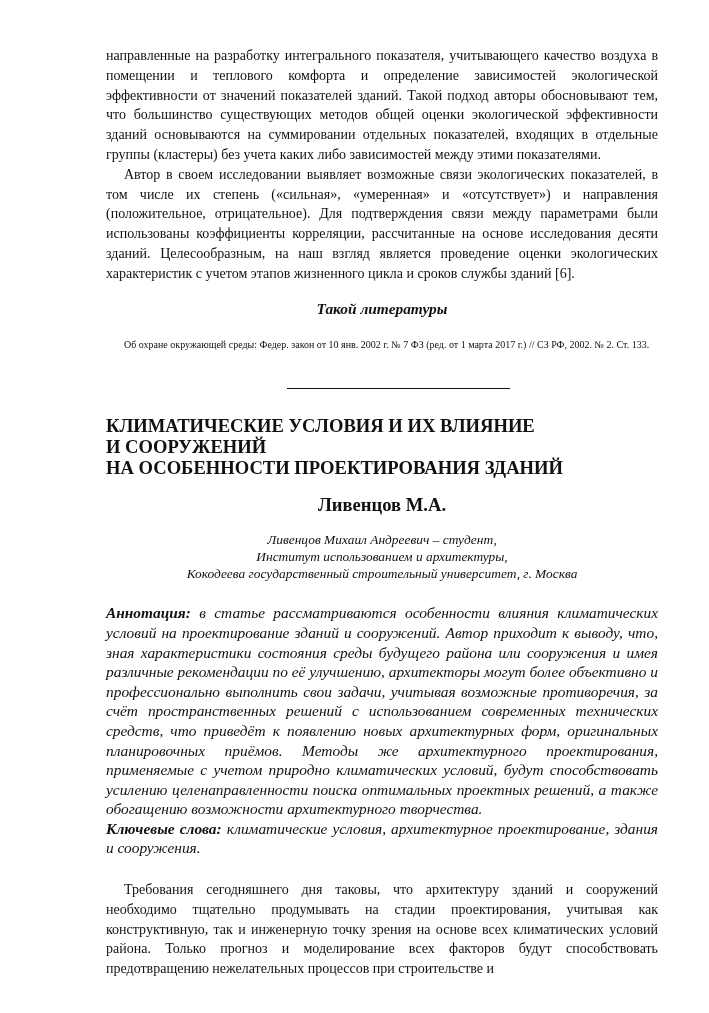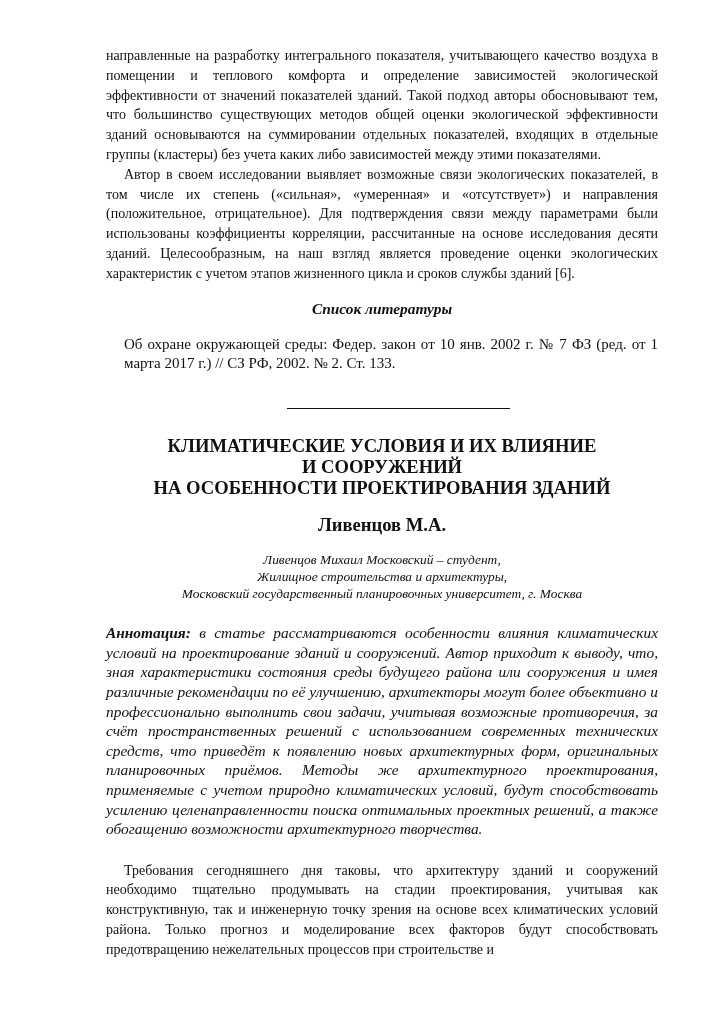--- a/index.html
+++ b/index.html
@@ -4,54 +4,55 @@
 <style>
   html, body { margin: 0; padding: 0; background: #ffffff; }
   body { width: 709px; height: 1013px; position: relative; overflow: hidden;
          font-family: "Liberation Serif", "DejaVu Serif", serif; color: #111111; }
   .page { position: absolute; left: 106px; top: 46px; width: 552px; }
   .p { font-size: 14px; line-height: 19.8px; text-align: justify; margin: 0; }
   .indent { text-indent: 18px; }
   .refs-title { text-align: center; font-weight: bold; font-style: italic;
                 font-size: 15.4px; margin: 15px 0 0 0; line-height: 20px; }
   .refs { margin: 16px 0 0 18px; padding: 0; list-style: none; }
-  .refs li { font-size: 15px; line-height: 19.8px; text-align: justify; }
+  .refs li { font-size: 10px; line-height: 19.8px; text-align: justify; }
   .it { font-style: italic; }
   .sep { width: 223px; height: 0; border-top: 1.5px solid #111; margin: 34px 0 0 181px; }
-  .title { text-align: center; font-weight: bold; font-size: 18.6px; line-height: 21px;
+  .title { text-align: left; font-weight: bold; font-size: 18.6px; line-height: 21px;
            margin: 26px 0 0 0; }
   .author { text-align: center; font-weight: bold; font-size: 18.6px; line-height: 21px; margin: 16px; }
   .affil { text-align: center; font-style: italic; font-size: 13.4px; line-height: 17px; margin: 4px 0 0 0; }
   .abstract { font-style: italic; font-size: 15.4px; line-height: 19.6px; text-align: justify; margin: 21px 0 0 0; }
   .kw { font-style: italic; font-size: 15.4px; line-height: 19.6px; text-align: justify; margin: 0; }
   .lbl { font-weight: bold; }
   .body2 { margin-top: 22px; }
 </style>
 </head>
 <body>
 
 <div class="page">
   <p class="p">направленные на разработку интегрального показателя, учитывающего качество воздуха в помещении и теплового комфорта и определение зависимостей экологической эффективности от значений показателей зданий. Такой подход авторы обосновывают тем, что большинство существующих методов общей оценки экологической эффективности зданий основываются на суммировании отдельных показателей, входящих в отдельные группы (кластеры) без учета каких либо зависимостей между этими показателями.</p>
   <p class="p indent">Автор в своем исследовании выявляет возможные связи экологических показателей, в том числе их степень («сильная», «умеренная» и «отсутствует») и направления (положительное, отрицательное). Для подтверждения связи между параметрами были использованы коэффициенты корреляции, рассчитанные на основе исследования десяти зданий. Целесообразным, на наш взгляд  является проведение оценки экологических характеристик с учетом этапов жизненного цикла и сроков службы зданий [6].</p>
 
-  <div class="refs-title">Список литературы</div>
+  <div class="refs-title">Такой литературы</div>
   <ul class="refs">
     <li><span>Об охране окружающей среды: Федер. закон от 10 янв. 2002 г. № 7 ФЗ (ред. от 1 марта 2017 г.) // СЗ РФ, 2002. № 2. Ст. 133.</span></li>
   </ul>
 
   <div class="sep"></div>
 
   <div class="title">
     <div>КЛИМАТИЧЕСКИЕ УСЛОВИЯ И ИХ ВЛИЯНИЕ</div>
     <div>И СООРУЖЕНИЙ</div>
     <div>НА ОСОБЕННОСТИ ПРОЕКТИРОВАНИЯ ЗДАНИЙ</div>
   </div>
   <div class="author">Ливенцов М.А.</div>
   <div class="affil">
-    <div>Ливенцов Михаил Московский – студент,</div>
-    <div>Жилищное строительства и архитектуры,</div>
-    <div>Московский государственный планировочных университет, г. Москва</div>
+    <div>Ливенцов Михаил Андреевич – студент,</div>
+    <div>Институт использованием и архитектуры,</div>
+    <div>Кокодеева государственный строительный университет, г. Москва</div>
   </div>
 
   <p class="abstract"><span class="lbl">Аннотация:</span><span> в статье рассматриваются особенности влияния климатических условий на проектирование зданий и сооружений. Автор приходит к выводу, что, зная характеристики состояния среды будущего района или сооружения и имея различные рекомендации по её улучшению, архитекторы могут более объективно и профессионально выполнить свои задачи, учитывая возможные противоречия, за счёт пространственных решений с использованием современных технических средств, что приведёт к появлению новых архитектурных форм, оригинальных планировочных приёмов. Методы же архитектурного проектирования, применяемые с учетом природно климатических условий, будут способствовать усилению целенаправленности поиска оптимальных проектных решений, а также обогащению возможности архитектурного творчества.</span></p>
+  <p class="kw"><span class="lbl">Ключевые слова:</span><span> климатические условия, архитектурное проектирование, здания и сооружения.</span></p>
 
   <p class="p indent body2">Требования сегодняшнего дня таковы, что архитектуру зданий и сооружений необходимо тщательно продумывать на стадии проектирования, учитывая как конструктивную, так и инженерную точку зрения на основе всех климатических условий района. Только прогноз и моделирование всех факторов будут способствовать предотвращению нежелательных процессов при строительстве и</p>
 </div>
 
 </body></html>

